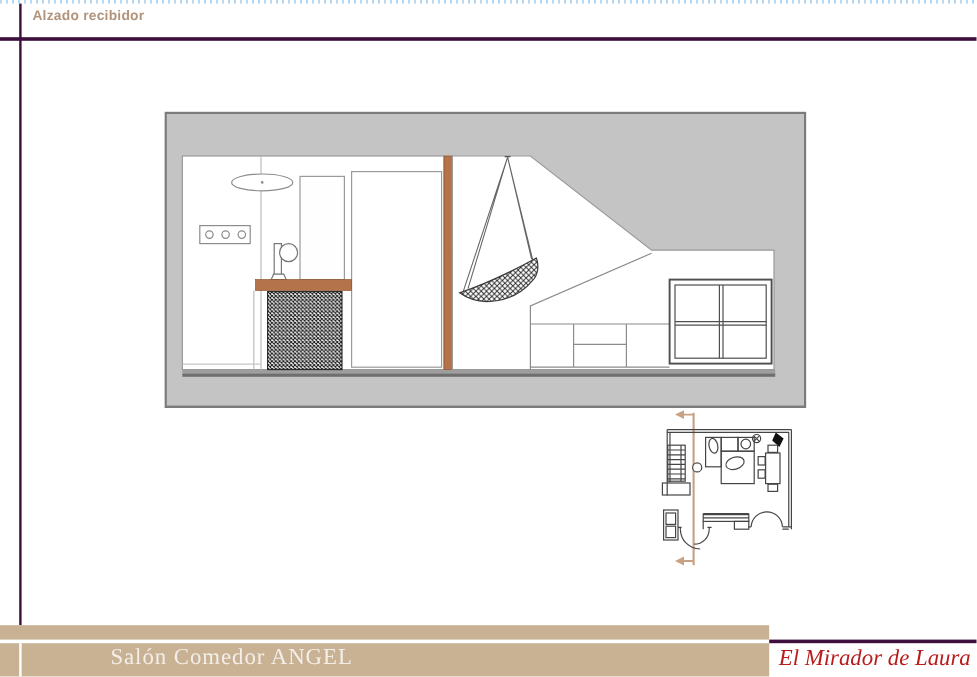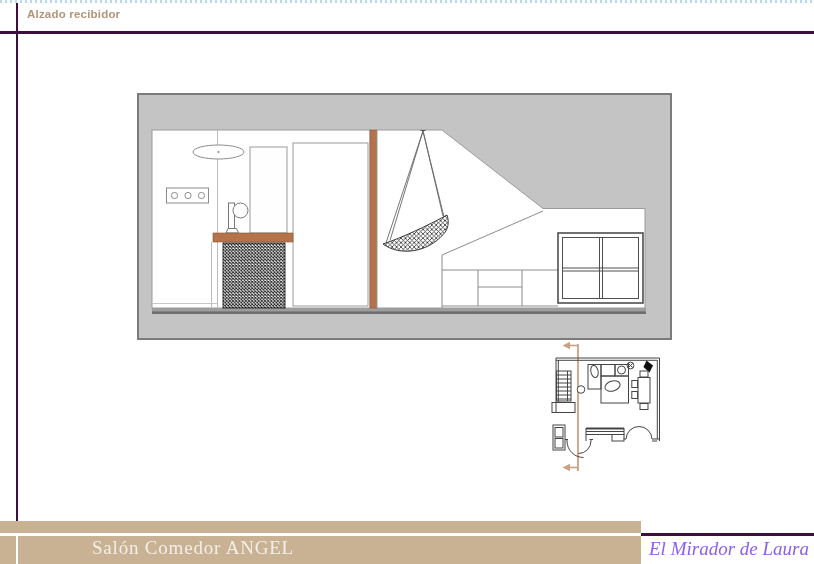--- a/index.html
+++ b/index.html
@@ -18,21 +18,21 @@
   .panel { position:absolute; left:137px; top:93px; width:535px; height:247px; }
   .plan  { position:absolute; left:545px; top:338px; width:125px; height:140px; }
 
   .footer-bar     { position:absolute; left:0; top:521px; width:641px; height:43px; background:#c9b194; }
   .footer-divider { position:absolute; left:0; top:533px; width:641px; height:2.6px; background:#ffffff; }
   .footer-vline   { position:absolute; left:16px; top:536px; width:2px; height:28px; background:#ffffff; }
   .footer-title   { position:absolute; left:48px; top:537px; font-family:"Liberation Serif", serif;
           font-size:19px; color:#f3efe8; letter-spacing:0.8px;margin-left:44px; }
   .brand-rule { position:absolute; left:641px; top:533px; width:173px; height:2.6px; background:#3d0f3d; }
   .brand      { position:absolute; left:649px; top:538px; font-family:"Liberation Serif", serif;
-          font-style:italic; font-size:19px; color:#8b5cf6; white-space:nowrap; }
+          font-style:italic; font-size:19px; color:#b91c1c; white-space:nowrap; }
 </style>
 </head>
 <body>
 
 <div class="page">
 
   <div class="dotted-top"></div>
   <div class="header-title">Alzado recibidor</div>
   <div class="hrule"></div>
   <div class="vrule"></div>

